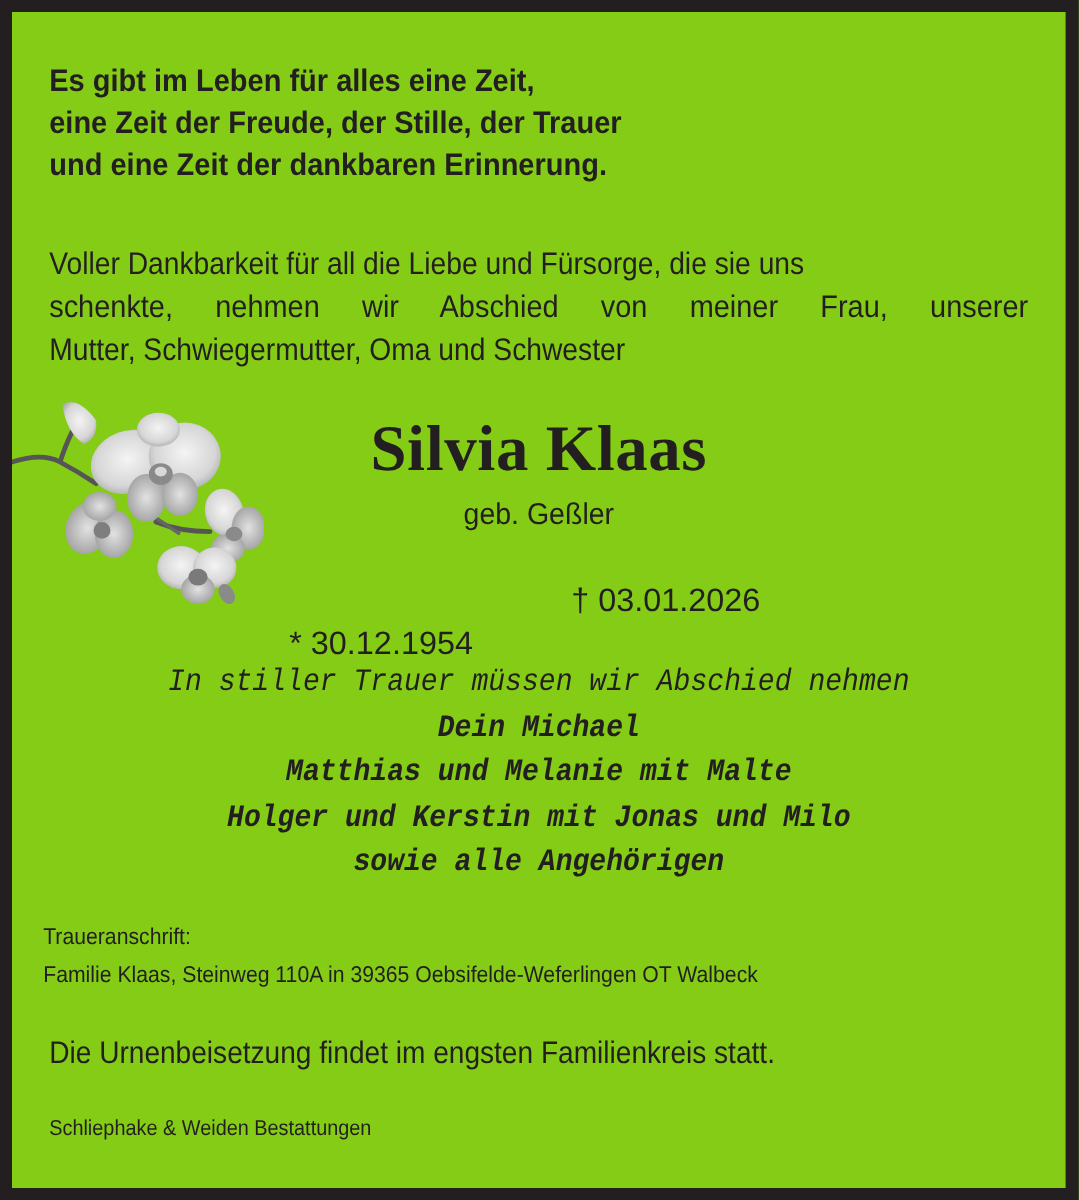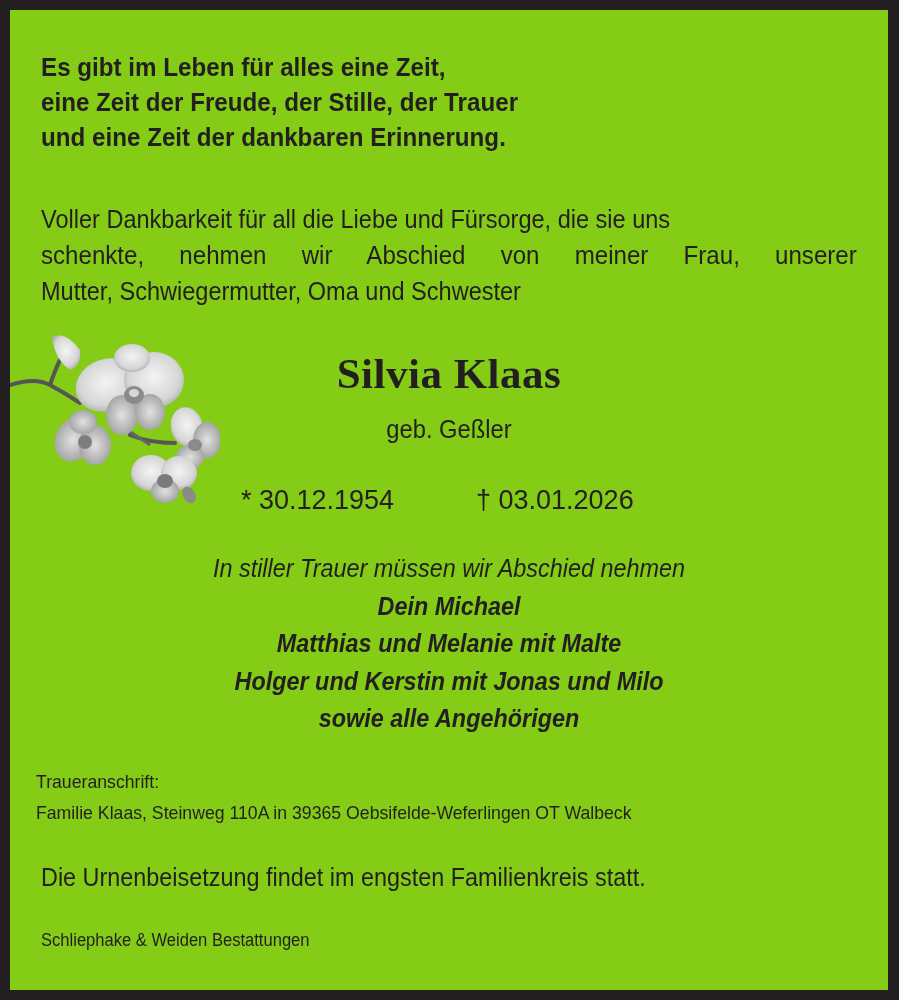--- a/index.html
+++ b/index.html
@@ -15,28 +15,28 @@
   }
   .abs { position: absolute; white-space: nowrap; }
 
   .motto { left: 31px; font-weight: bold; font-size: 26px; line-height: 35px; }
   .motto div { transform: scaleX(0.93); transform-origin: left top; }
 
   .intro { left: 31px; width: 816px; font-size: 26px; line-height: 36px; }
   .intro .ln { display: block; transform-origin: left top; }
   .intro .just { text-align: justify; text-align-last: justify; width: 880px; transform: scaleX(0.927); }
 
-  .name { left: 0; width: 878px; text-align: center; top: 328px; font-family: "Liberation Serif", "DejaVu Serif", serif; font-weight: bold; font-size: 43px; line-height: 72px; letter-spacing: 0.5px; }
+  .name { left: 0; width: 878px; text-align: center; top: 328px; font-family: "Liberation Serif", "DejaVu Serif", serif; font-weight: bold; font-size: 54px; line-height: 72px; letter-spacing: 0.5px; }
   .maiden { left: 0; width: 878px; text-align: center; top: 404px; font-size: 25px; line-height: 30px; }
   .maiden span { display: inline-block; transform: scaleX(0.95); }
   .date { font-size: 27px; line-height: 32px; top: 474px; }
-  .date.birth { left: 231px; }
+  .date.birth { left: 231px; margin-top: 36px; }
   .date.death { left: 466px; }
 
-  .mourn { left: 0; width: 878px; text-align: center; font-style: italic; font-size: 26px; line-height: 37.5px; top: 540px; }
+  .mourn { left: 0; width: 878px; text-align: center; font-style: italic; font-size: 26px; line-height: 37.5px; top: 540px; font-family: Liberation Mono, monospace; }
   .mourn div { transform: scaleX(0.9); transform-origin: center top; }
   .mourn .b { font-weight: bold; }
 
   .addr { left: 26px; font-size: 19px; line-height: 31px; top: 756px; }
   .addr div { transform: scaleX(0.93); transform-origin: left top; }
   .urn { left: 31px; top: 850px; font-size: 26px; line-height: 34px; }
   .urn span { display: inline-block; transform: scaleX(0.9); transform-origin: left top; }
   .undertaker { left: 31px; top: 918px; font-size: 18px; line-height: 24px; }
   .undertaker span { display: inline-block; transform: scaleX(0.92); transform-origin: left top; }
 

